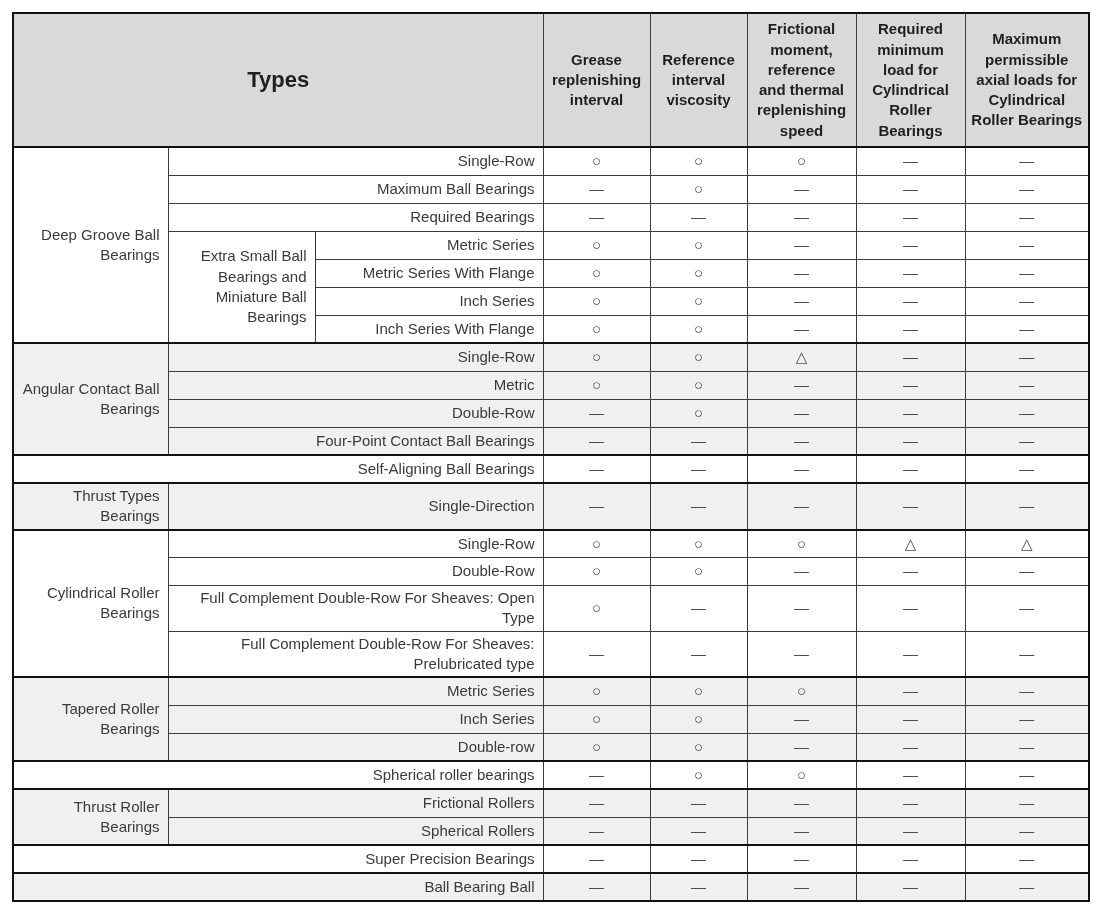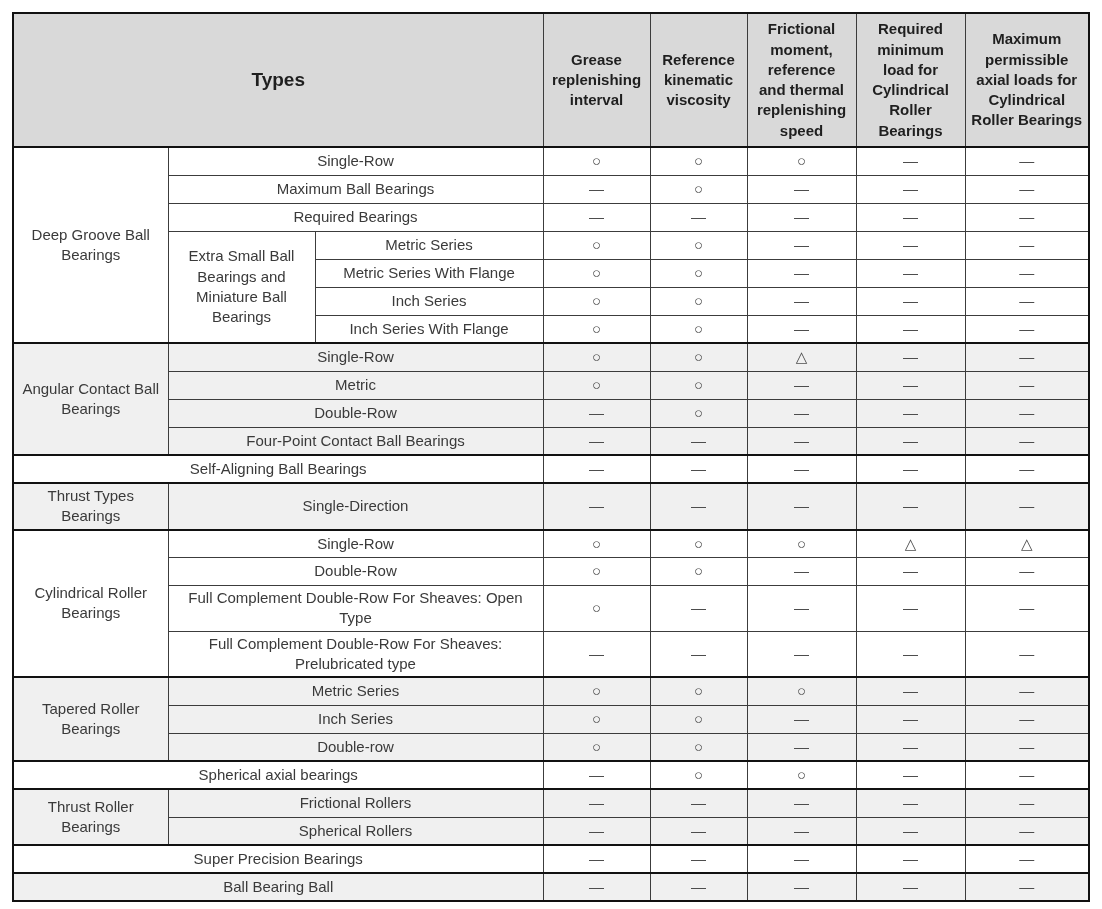--- a/index.html
+++ b/index.html
@@ -35,23 +35,23 @@
   }
   thead tr{height:134px;}
   thead th{
     background:var(--header-bg);
     color:var(--header-text);
     font-weight:bold;
     text-align:center;
     padding:2px 5px;
     border-bottom:2px solid var(--thick);
   }
-  th.types{font-size:19px;}
+  th.types{font-size:22px;}
   tbody tr{height:28px;}
-  td.g, td.t{text-align:center;}
+  td.g, td.t{text-align:right;}
   td.sym{
     text-align:center;
     color:var(--sym);
     padding:0 2px;
     font-size:15px;
   }
   tr.band td{background:var(--band-bg);}
   tr.gstart td{border-top:2px solid var(--thick);}
 </style>
 </head>
@@ -66,21 +66,21 @@
     <col style="width:107px">
         <col style="width:97px">
         <col style="width:109px">
     <col style="width:109px">
         <col style="width:124px">
   </colgroup>
   <thead>
     <tr>
       <th class="types" colspan="3">Types</th>
       <th>Grease replenishing interval</th>
-      <th>Reference kinematic viscosity</th>
+      <th>Reference interval viscosity</th>
       <th>Frictional moment, reference and thermal replenishing speed</th>
       <th>Required minimum load for Cylindrical Roller Bearings</th>
       <th>Maximum permissible axial loads for Cylindrical Roller Bearings</th>
     </tr>
   </thead>
   <tbody>
     <tr class="gstart">
       <td class="g" rowspan="7">Deep Groove Ball Bearings</td>
       <td class="t" colspan="2">Single-Row</td>
       <td class="sym">○</td>
@@ -240,21 +240,21 @@
     </tr>
     <tr class="band">
       <td class="t" colspan="2">Double-row</td>
       <td class="sym">○</td>
       <td class="sym">○</td>
       <td class="sym">—</td>
       <td class="sym">—</td>
       <td class="sym">—</td>
     </tr>
     <tr class="gstart">
-      <td class="g" colspan="3">Spherical axial bearings</td>
+      <td class="g" colspan="3">Spherical roller bearings</td>
       <td class="sym">—</td>
       <td class="sym">○</td>
       <td class="sym">○</td>
       <td class="sym">—</td>
       <td class="sym">—</td>
     </tr>
     <tr class="gstart band">
       <td class="g" rowspan="2">Thrust Roller Bearings</td>
       <td class="t" colspan="2">Frictional Rollers</td>
       <td class="sym">—</td>

